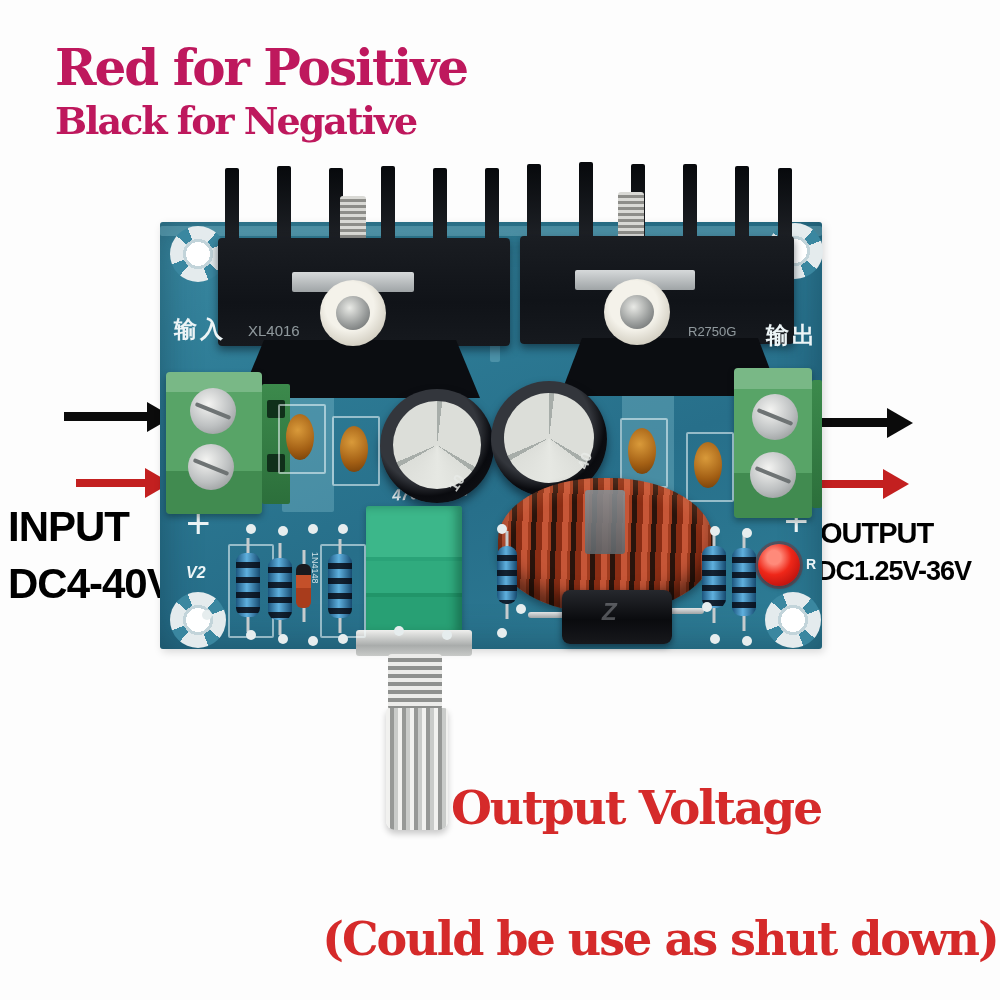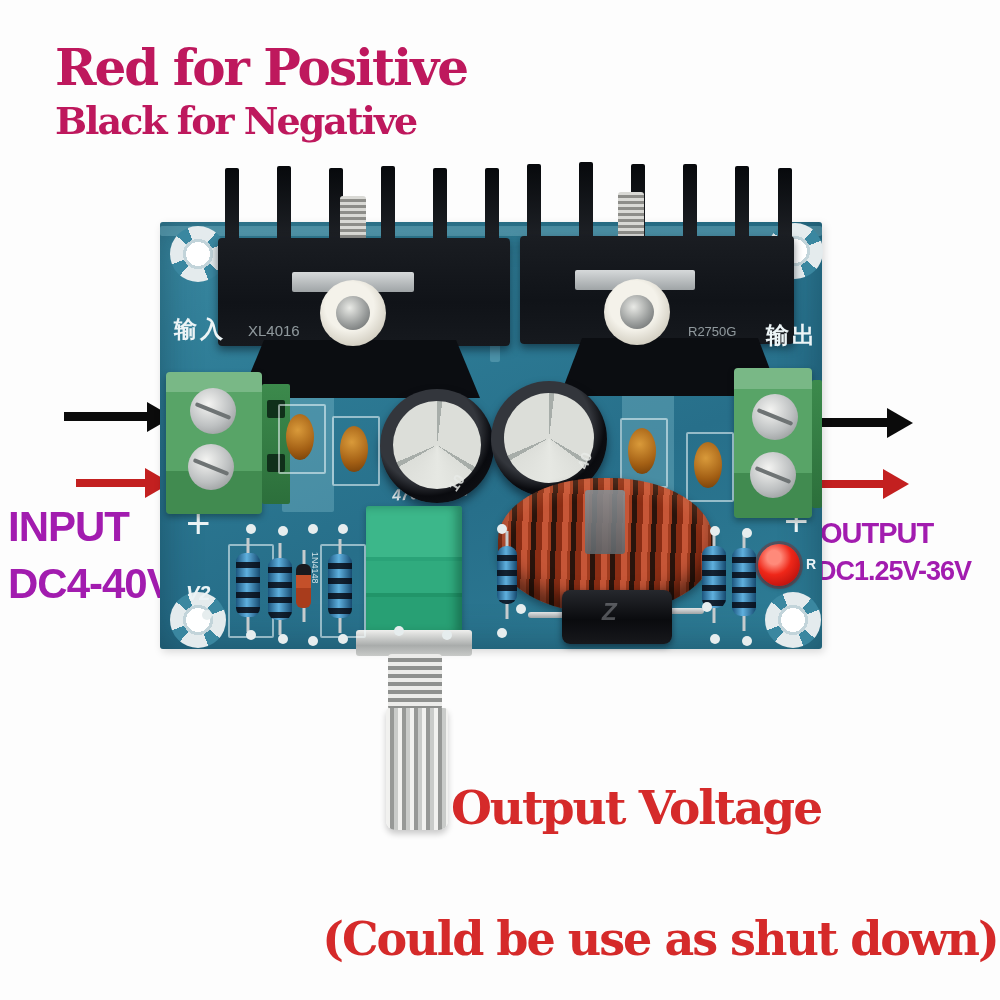--- a/index.html
+++ b/index.html
@@ -4,21 +4,21 @@
 <style>
   html,body{margin:0;padding:0;background:#fff;}
   #stage{position:relative;width:1000px;height:1000px;background:#fdfdfd;overflow:hidden;
          font-family:"Liberation Sans",sans-serif;}
   .abs{position:absolute;}
 
   
   .slab{font-family:"DejaVu Serif",serif;font-weight:700;letter-spacing:-2px;white-space:nowrap;}
   .blacktxt{color:#be185d;}
   .redtxt{color:#d52a2a;}
-  .sans-red{font-family:"Liberation Sans",sans-serif;font-weight:700;color:#a21caf;white-space:nowrap;letter-spacing:-1px;}
+  .sans-red{font-family:"Liberation Sans",sans-serif;font-weight:700;color:#000000;white-space:nowrap;letter-spacing:-1px;}
   .center{transform:translateX(-50%);}
 
   
   .arr{position:absolute;height:9px;background:#0b0b0b;}
   .arr::after{content:"";position:absolute;right:-25px;top:50%;transform:translateY(-50%);
       width:0;height:0;border-left:26px solid #0b0b0b;border-top:15px solid transparent;border-bottom:15px solid transparent;}
   .arr.reda{background:#c32020;height:8px;}
   .arr.reda::after{border-left-color:#c32020;}
 
   
@@ -160,21 +160,21 @@
       <div class="tscrewhead"></div>
     </div>
 
     <div class="sk cjk" style="left:14px;top:92px;">输入</div>
     <div class="sk faint" style="left:88px;top:100px;font-size:15px;">XL4016</div>
     <div class="sk faint" style="left:528px;top:102px;font-size:13px;">R2750G</div>
     <div class="sk cjk" style="left:606px;top:98px;">输出</div>
     <div class="sk" style="left:232px;top:262px;font-size:16px;font-style:italic;font-weight:700;transform:rotate(-4deg);color:#dfe9ec;">470uF/50V</div>
     <div class="sk" style="left:26px;top:278px;font-size:42px;font-weight:400;">+</div>
     <div class="sk" style="left:624px;top:276px;font-size:42px;font-weight:400;">+</div>
-    <div class="sk" style="left:26px;top:360px;font-size:20px;font-weight:700;font-style:italic;">V2</div>
+    <div class="sk" style="left:26px;top:342px;font-size:16px;font-weight:700;font-style:italic;">V2</div>
     <div class="sk" style="left:150px;top:330px;font-size:9px;writing-mode:vertical-rl;opacity:.85;">1N4148</div>
     <div class="sk" style="left:646px;top:334px;font-size:14px;font-weight:700;">R</div>
 
     <div class="termmain" style="left:6px;top:150px;width:96px;height:142px;">
       <div class="tscrew" style="left:24px;top:16px;"></div>
       <div class="tscrew" style="left:22px;top:72px;"></div>
     </div>
     <div class="termside" style="left:102px;top:162px;width:28px;height:120px;">
       <div class="termhole" style="left:5px;top:16px;"></div>
       <div class="termhole" style="left:5px;top:70px;"></div>

